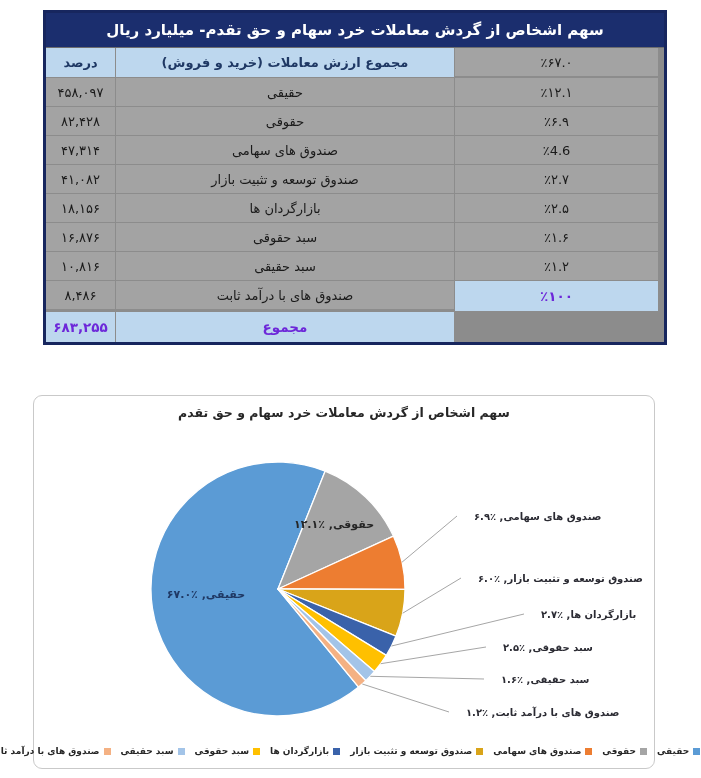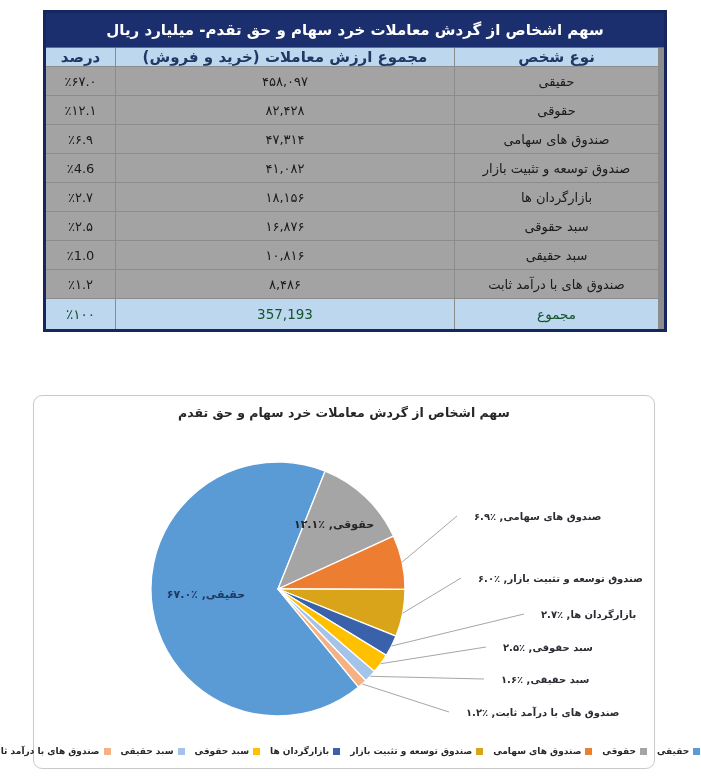--- a/index.html
+++ b/index.html
@@ -12,22 +12,22 @@
   .tbl-title{
     height:34px;background:#1B2E6E;color:#ffffff;font-weight:bold;font-size:15px;
     display:flex;align-items:center;justify-content:center;
   }
   .tbl-grid{
     display:grid;grid-template-columns:69px 338px 203px;gap:1px;background:#8c8c8c;
     border-top:1px solid #6e6e6e;
   }
   .cell{display:flex;align-items:center;justify-content:center;background:#a3a3a3;
     height:28px;font-size:13px;color:#1a1a1a;white-space:nowrap;}
-  .cell.hdr{background:#BDD7EE;color:#1F3864;font-weight:bold;height:18px;font-size:15px;}
-  .cell.tot{background:#BDD7EE;color:#14532d;font-weight:normal;height:30px;font-size:13.5px;}
+  .cell.hdr{background:#BDD7EE;color:#1F3864;font-weight:bold;height:29px;font-size:13px;}
+  .cell.tot{background:#BDD7EE;color:#6d28d9;font-weight:bold;height:30px;font-size:13.5px;}
   
   .chart-box{
     position:absolute;left:33px;top:395px;width:622px;height:374px;box-sizing:border-box;
     border:1px solid #C9C9C9;border-radius:9px;background:#ffffff;
   }
   .chart-title{
     position:absolute;top:9px;left:0;width:100%;text-align:center;
     font-size:12.5px;font-weight:bold;color:#262626;
   }
   .pie-svg{position:absolute;left:0;top:0;}
@@ -48,47 +48,46 @@
   .lg-sq{width:7px;height:7px;display:inline-block;flex:0 0 auto;}
 </style>
 </head>
 <body>
 
 <div class="tbl" dir="rtl">
   <div class="tbl-title">سهم اشخاص از گردش معاملات خرد سهام و حق تقدم- میلیارد ریال</div>
   <div class="tbl-grid" id="tblGrid" dir="ltr">
       <div class="cell hdr" dir="rtl">درصد</div>
       <div class="cell hdr" dir="rtl">مجموع ارزش معاملات (خرید و فروش)</div>
-      <div class="cell hdr" dir="rtl">نوع شخص</div>
       <div class="cell " dir="rtl">٪۶۷.۰</div>
       <div class="cell " dir="rtl">۴۵۸,۰۹۷</div>
       <div class="cell " dir="rtl">حقیقی</div>
       <div class="cell " dir="rtl">٪۱۲.۱</div>
       <div class="cell " dir="rtl">۸۲,۴۲۸</div>
       <div class="cell " dir="rtl">حقوقی</div>
       <div class="cell " dir="rtl">٪۶.۹</div>
       <div class="cell " dir="rtl">۴۷,۳۱۴</div>
       <div class="cell " dir="rtl">صندوق های سهامی</div>
       <div class="cell " dir="rtl">٪4.6</div>
       <div class="cell " dir="rtl">۴۱,۰۸۲</div>
       <div class="cell " dir="rtl">صندوق توسعه و تثبیت بازار</div>
       <div class="cell " dir="rtl">٪۲.۷</div>
       <div class="cell " dir="rtl">۱۸,۱۵۶</div>
       <div class="cell " dir="rtl">بازارگردان ها</div>
       <div class="cell " dir="rtl">٪۲.۵</div>
       <div class="cell " dir="rtl">۱۶,۸۷۶</div>
       <div class="cell " dir="rtl">سبد حقوقی</div>
-      <div class="cell " dir="rtl">٪1.0</div>
+      <div class="cell " dir="rtl">٪۱.۶</div>
       <div class="cell " dir="rtl">۱۰,۸۱۶</div>
       <div class="cell " dir="rtl">سبد حقیقی</div>
       <div class="cell " dir="rtl">٪۱.۲</div>
       <div class="cell " dir="rtl">۸,۴۸۶</div>
       <div class="cell " dir="rtl">صندوق های با درآمد ثابت</div>
       <div class="cell tot" dir="rtl">٪۱۰۰</div>
-      <div class="cell tot" dir="rtl">357,193</div>
+      <div class="cell tot" dir="rtl">۶۸۳,۲۵۵</div>
       <div class="cell tot" dir="rtl">مجموع</div>
     </div>
 </div>
 
 <div class="chart-box">
   <div class="chart-title">سهم اشخاص از گردش معاملات خرد سهام و حق تقدم</div>
   <svg class="pie-svg" id="pieSvg" width="620" height="372" viewBox="0 0 620 372">
       <path d="M 244 193 L 324.6 291.1 A 127 127 0 1 1 291.2 75.1 Z" fill="#5B9BD5" stroke="#ffffff" stroke-width="1.3" stroke-linejoin="round"></path>
       <path d="M 244 193 L 291.2 75.1 A 127 127 0 0 1 359.4 140.1 Z" fill="#A5A5A5" stroke="#ffffff" stroke-width="1.3" stroke-linejoin="round"></path>
       <path d="M 244 193 L 359.4 140.1 A 127 127 0 0 1 371.0 193.4 Z" fill="#ED7D31" stroke="#ffffff" stroke-width="1.3" stroke-linejoin="round"></path>

